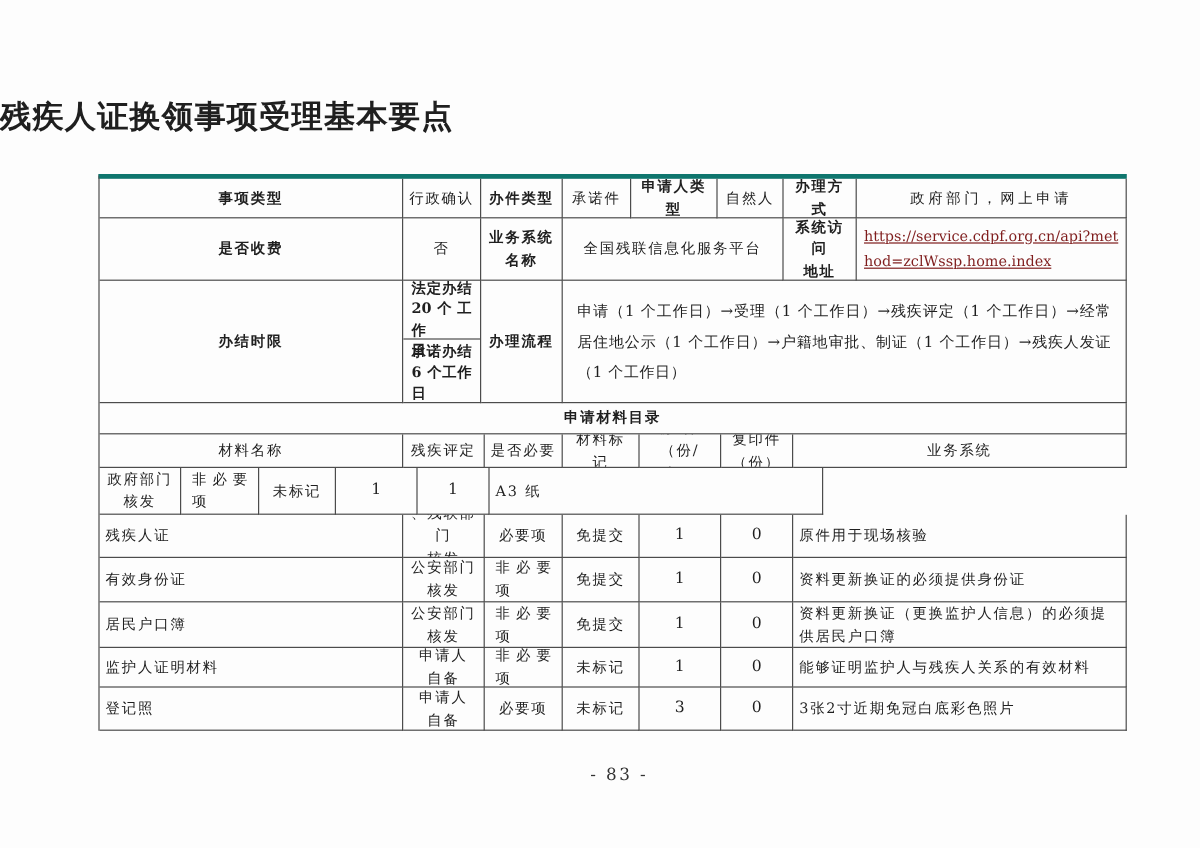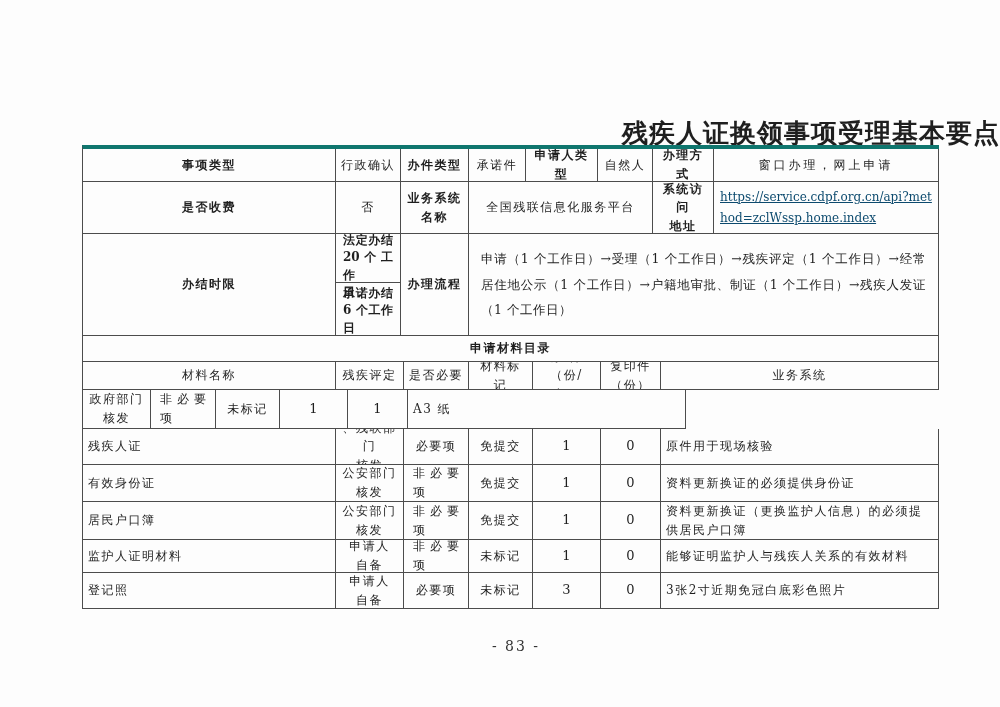--- a/index.html
+++ b/index.html
@@ -12,25 +12,24 @@
     font-family: "DejaVu Serif", "Liberation Serif", serif;
     color: #1f1f1f;
   }
   .page { position: relative; width: 1000px; height: 707px; }
 
   .doc-title {
     position: absolute;
     top: 80px;
     left: 0;
     width: 100%;
-    text-align: right;
+    text-align: left;
     font-size: 26px;
     font-weight: bold;
     letter-spacing: 1px;
-    margin-top: 36px;
   }
 
   .tbl {
     position: absolute;
     left: 82px;
     top: 145px;
     width: 856px;
     border-top: 4px solid #0f766e;
     border-left: 1px solid #4c4c4c;
     font-size: 12px;
@@ -92,21 +91,21 @@
     text-align: justify;
   }
   .url-cell {
     padding: 4px 6px;
     letter-spacing: 0;
     line-height: 1.7;
   }
   .url-link {
     text-decoration: underline;
     word-break: break-all;
-    color: #0c4a6e;
+    color: #7f1d1d;
     text-align: left;
     width: 100%;
   }
   .num-cell { font-size: 13px; letter-spacing: 0; }
 
   .page-footer {
     position: absolute;
     top: 638px;
     left: 16px;
     width: 100%;
@@ -126,21 +125,21 @@
   <div class="tbl">
 
     <div class="row hA">
       <div class="cell w253 bold">事项类型</div>
       <div class="cell w65">行政确认</div>
       <div class="cell w68 bold">办件类型</div>
       <div class="cell w57">承诺件</div>
       <div class="cell w72 bold">申请人类型</div>
       <div class="cell w55">自然人</div>
       <div class="cell w61 bold">办理方式</div>
-      <div class="cell w225 ls3">窗口办理，网上申请</div>
+      <div class="cell w225 ls3">政府部门，网上申请</div>
     </div>
 
     <div class="row hB">
       <div class="cell w253 bold">是否收费</div>
       <div class="cell w65">否</div>
       <div class="cell w68 bold">业务系统
 名称</div>
       <div class="cell w184">全国残联信息化服务平台</div>
       <div class="cell w61 bold">系统访问
 地址</div>

